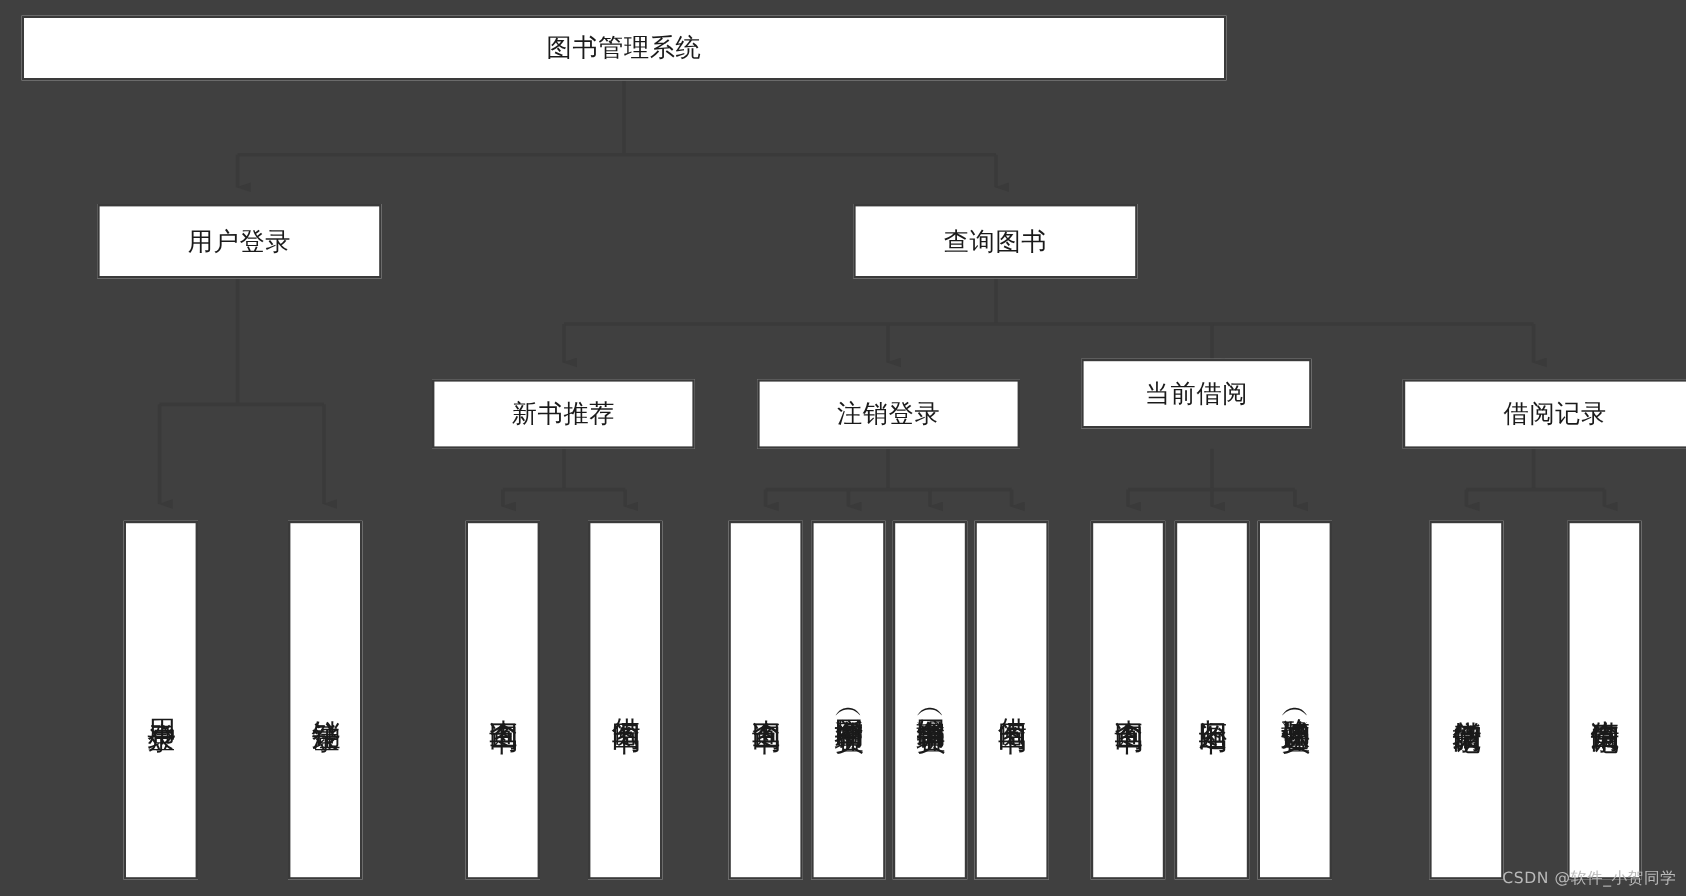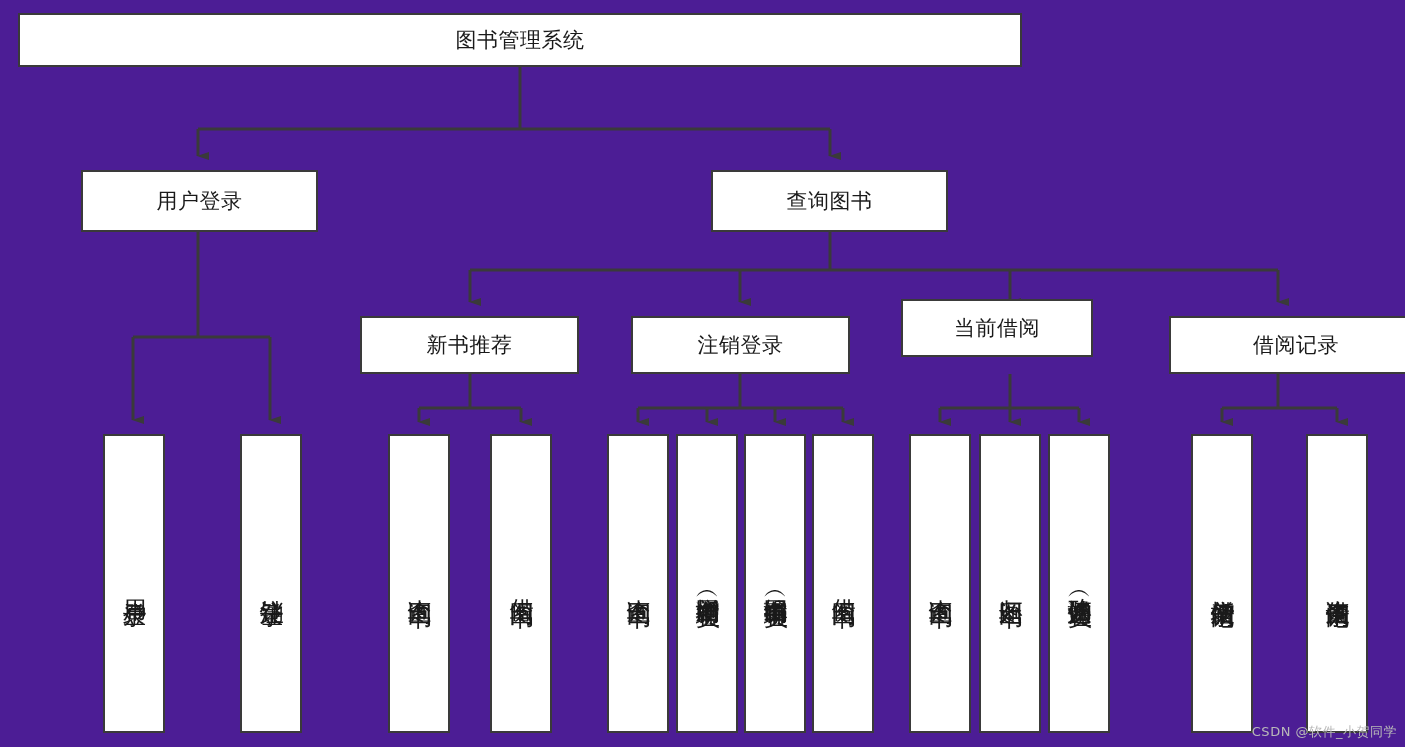--- a/index.html
+++ b/index.html
@@ -7,21 +7,21 @@
     padding: 0;
     background: #ffffff;
   }
   body {
     font-family: "DejaVu Sans", "Liberation Sans", sans-serif;
   }
   #diagram-root {
     position: relative;
     width: 1405px;
     height: 747px;
-    background: #4c1d95;
+    background: #404040;
     overflow: hidden;
   }
   #connector-layer {
     position: absolute;
     left: 0;
     top: 0;
     width: 1405px;
     height: 747px;
   }
   .node {

